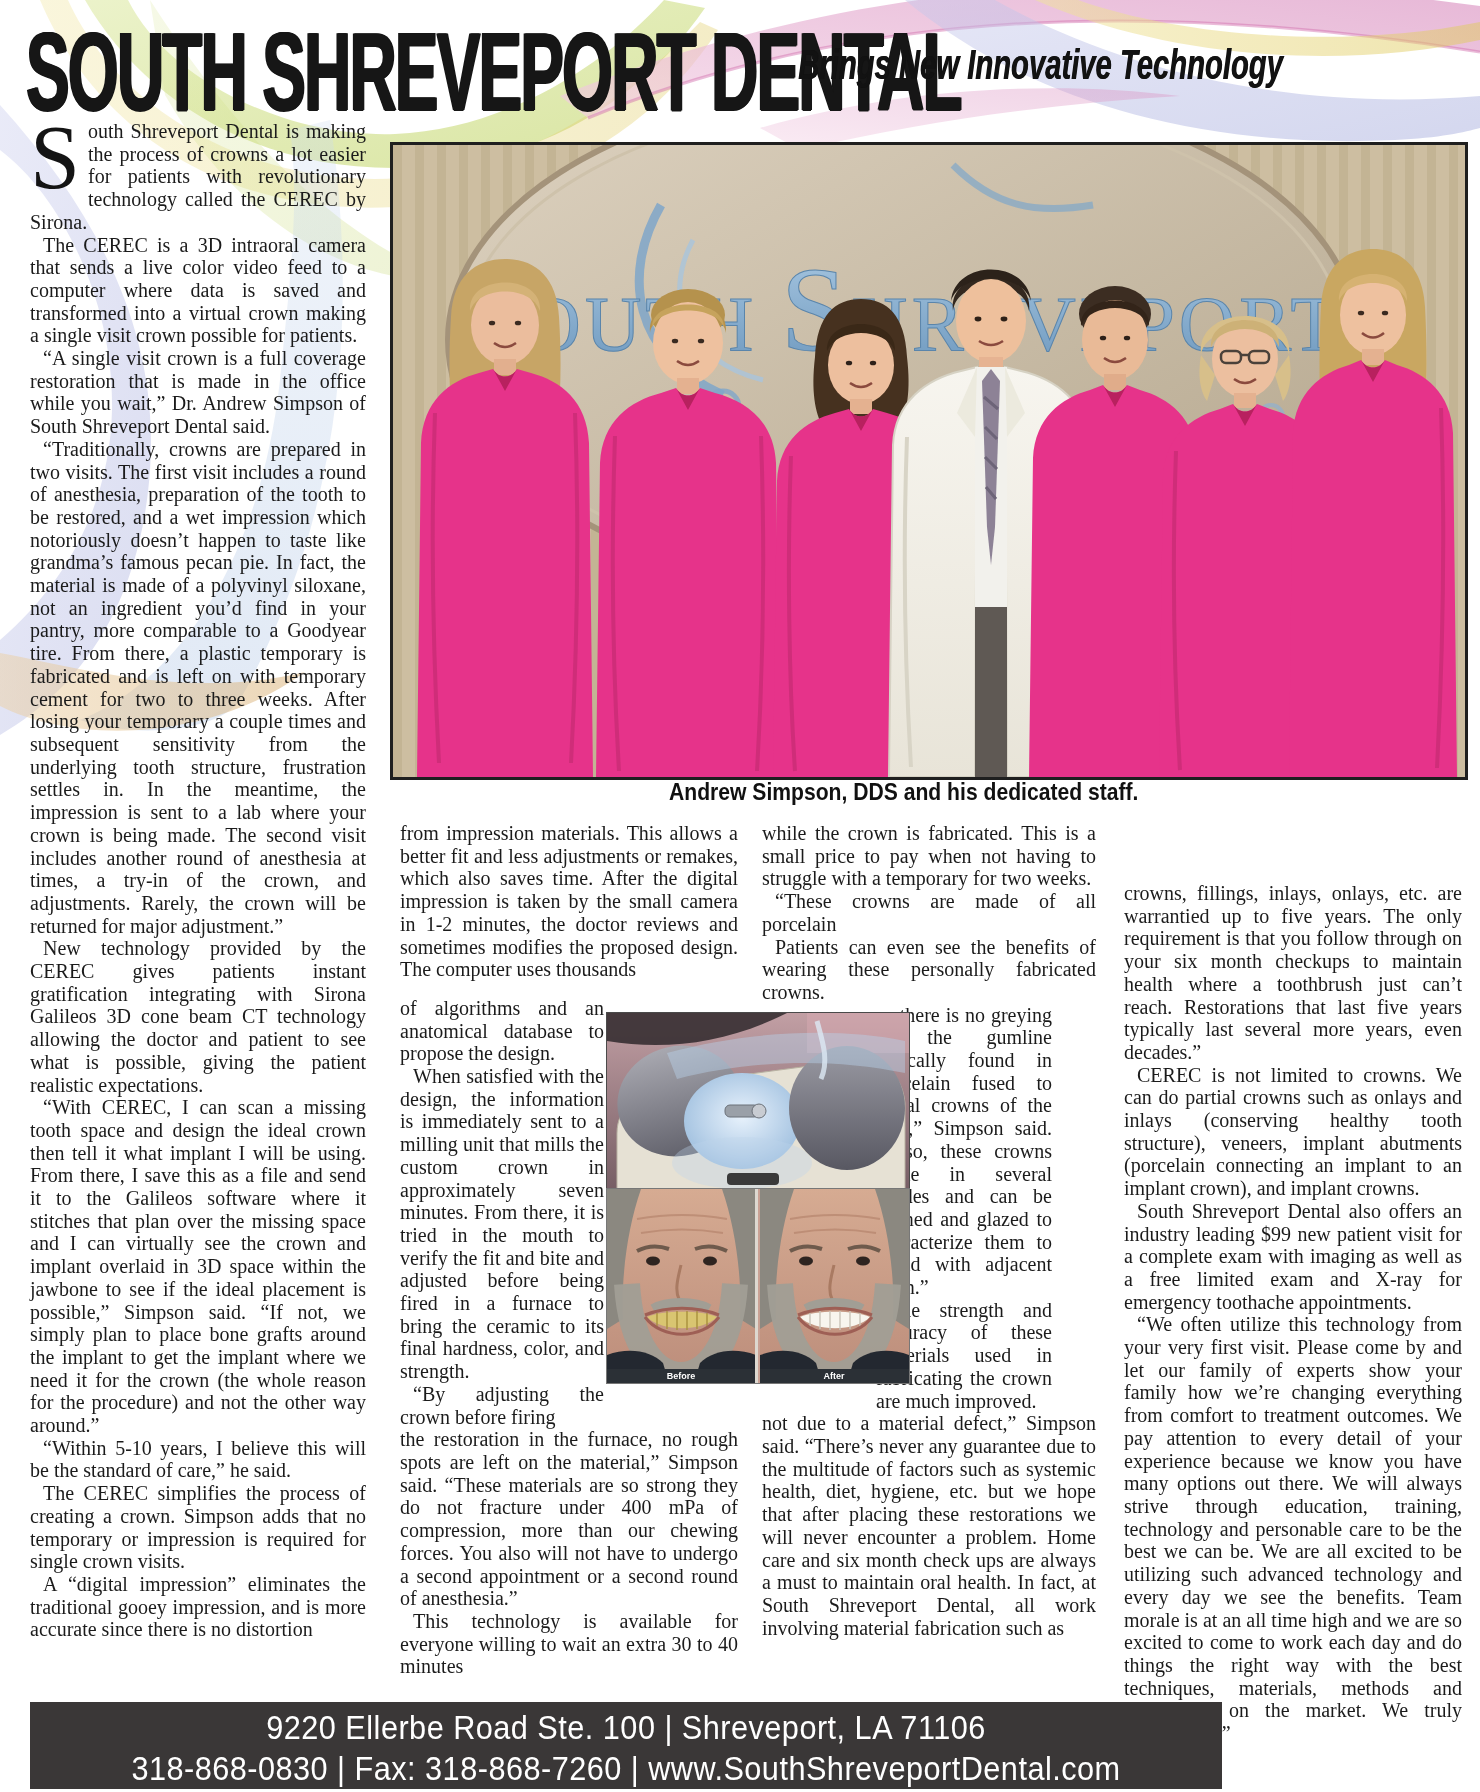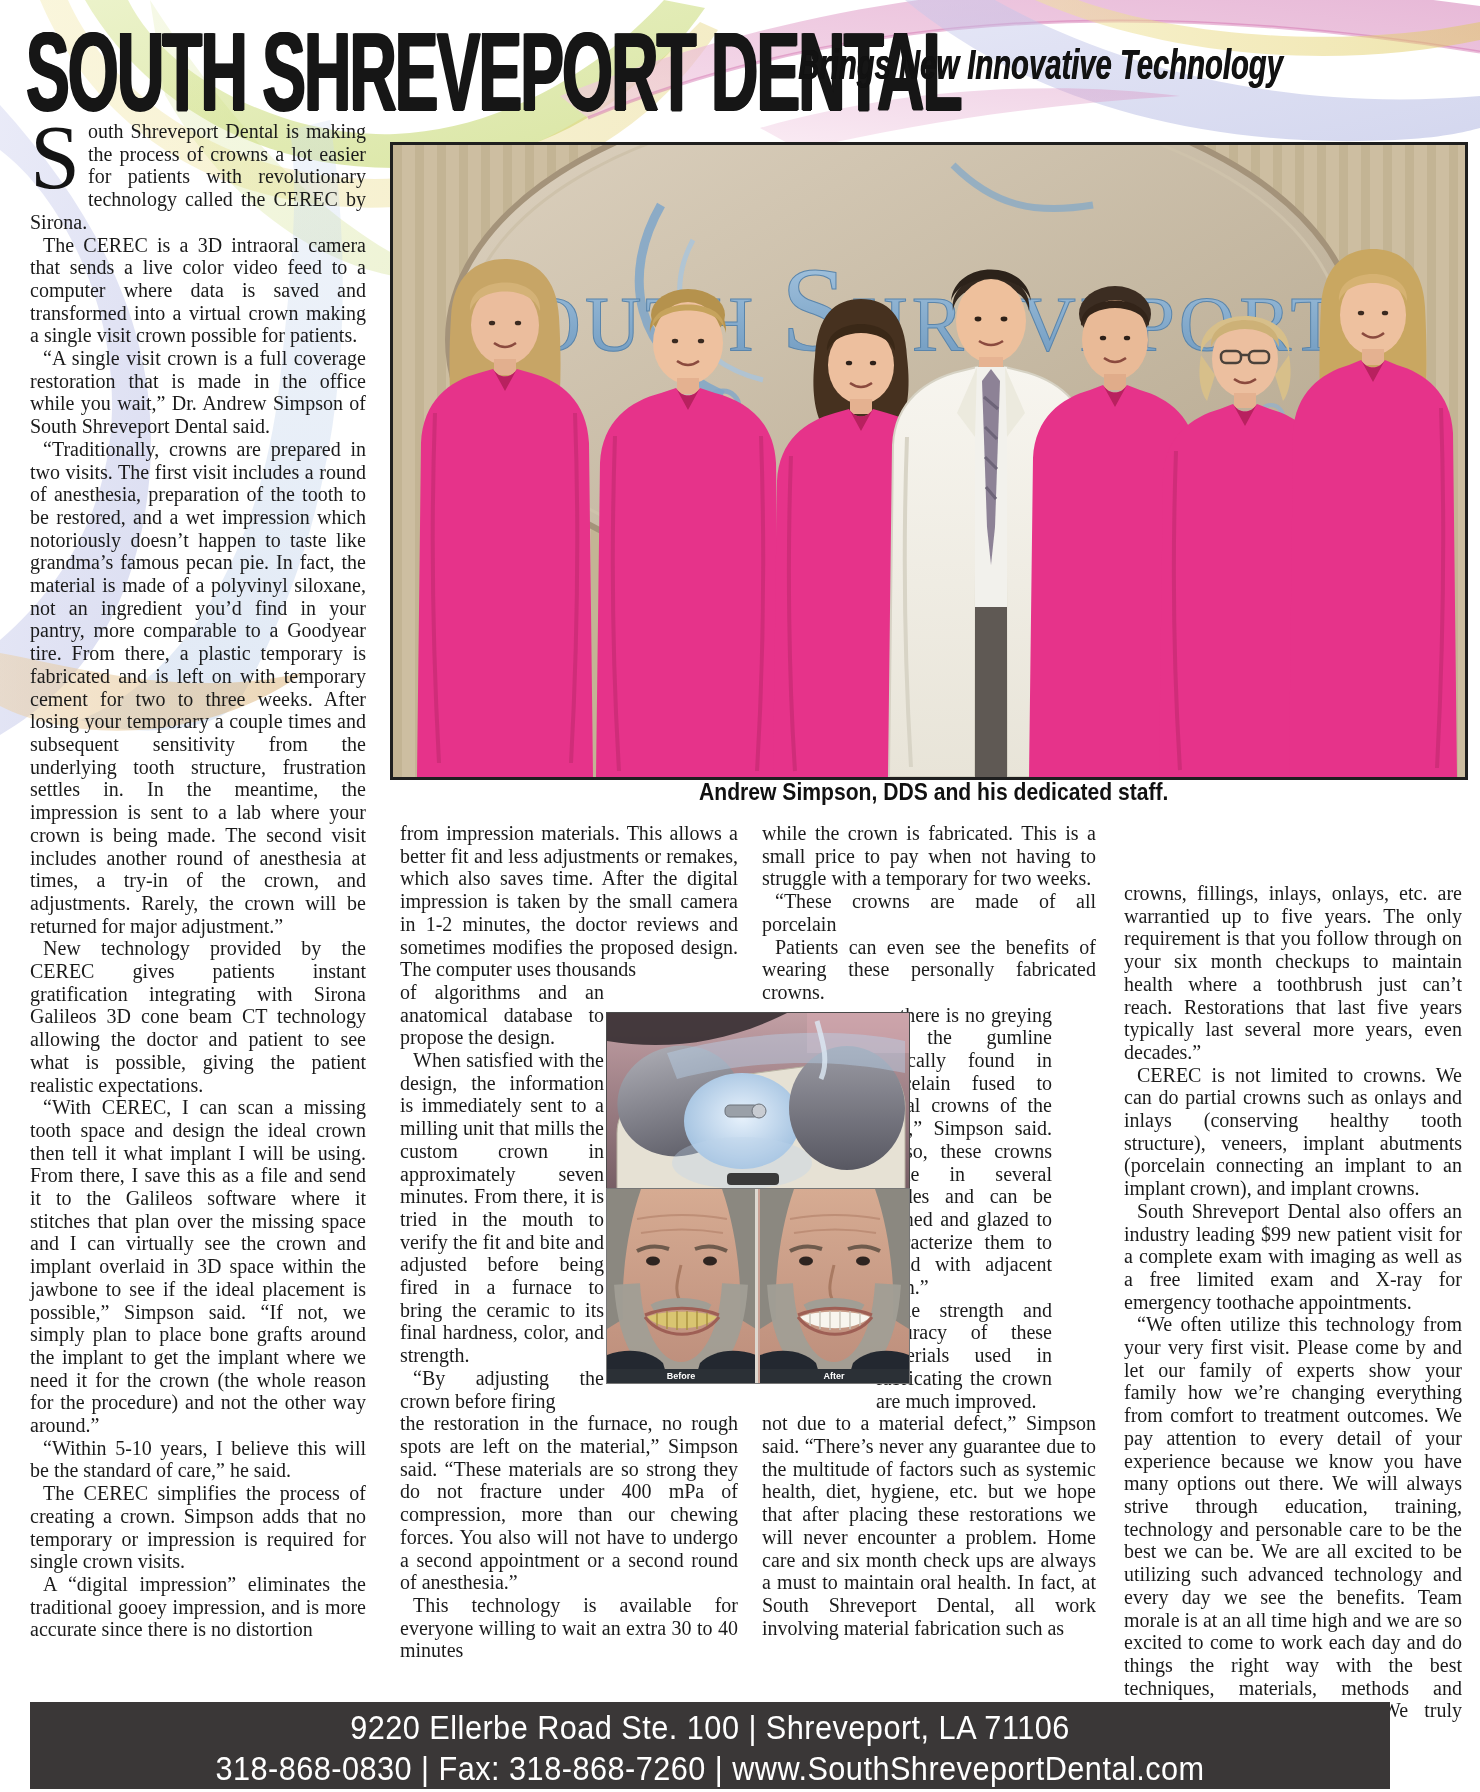--- a/index.html
+++ b/index.html
@@ -28,36 +28,36 @@
   .col{
     position:absolute;z-index:2;
     font-size:20px;line-height:22.7px;text-align:justify;color:#1b1b1b;
   }
   .col p{margin:0;text-indent:13px;}
   .col p.cont{text-indent:0;}
   .dropcap{
     float:left;font-size:90px;line-height:67px;
     padding:4px 8px 0 0;color:#141414;
   }
-  .narrowL{width:204px;}
+  .narrowL{width:204px;margin-top:16px;}
   .narrowR{width:176px;margin-left:114px;}
   
   .photoframe{border:3px solid #1f1f1f;background:#d3c4a7;z-index:3;}
   #mainphoto{left:390px;top:142px;width:1072px;height:632px;}
   #caption{
-    left:398px;top:778px;width:1072px;z-index:3;text-align:center;
+    left:368px;top:778px;width:1072px;z-index:3;text-align:center;
     font-family:"Liberation Sans", sans-serif;font-weight:bold;
     font-size:24px;color:#111;
   }
   #caption span{display:inline-block;transform:scaleX(0.88);transform-origin:center;}
   #machinephoto{left:606px;top:1012px;width:302px;height:195px;border:1px solid #4a4a4a;z-index:3;background:#8a6f73;}
   #beforeafter{left:606px;top:1188px;width:302px;height:194px;border:1px solid #777;z-index:3;background:#c9a194;}
   
   #footer{
-    left:30px;top:1702px;width:1360px;height:87px;background:#3a3737;z-index:3;
+    left:30px;top:1702px;width:1192px;height:87px;background:#3a3737;z-index:3;
     color:#ffffff;text-align:center;font-family:"Liberation Sans", sans-serif;
   }
   .fline{transform:scaleX(0.93);transform-origin:center;font-size:33px;letter-spacing:0.5px;}
   #fline1{margin-top:7px;}
   #fline2{margin-top:3px;}
 </style>
 </head>
 <body>
 
 <svg id="ribbons" class="abs" width="1480" height="820" viewBox="0 0 1480 820">

